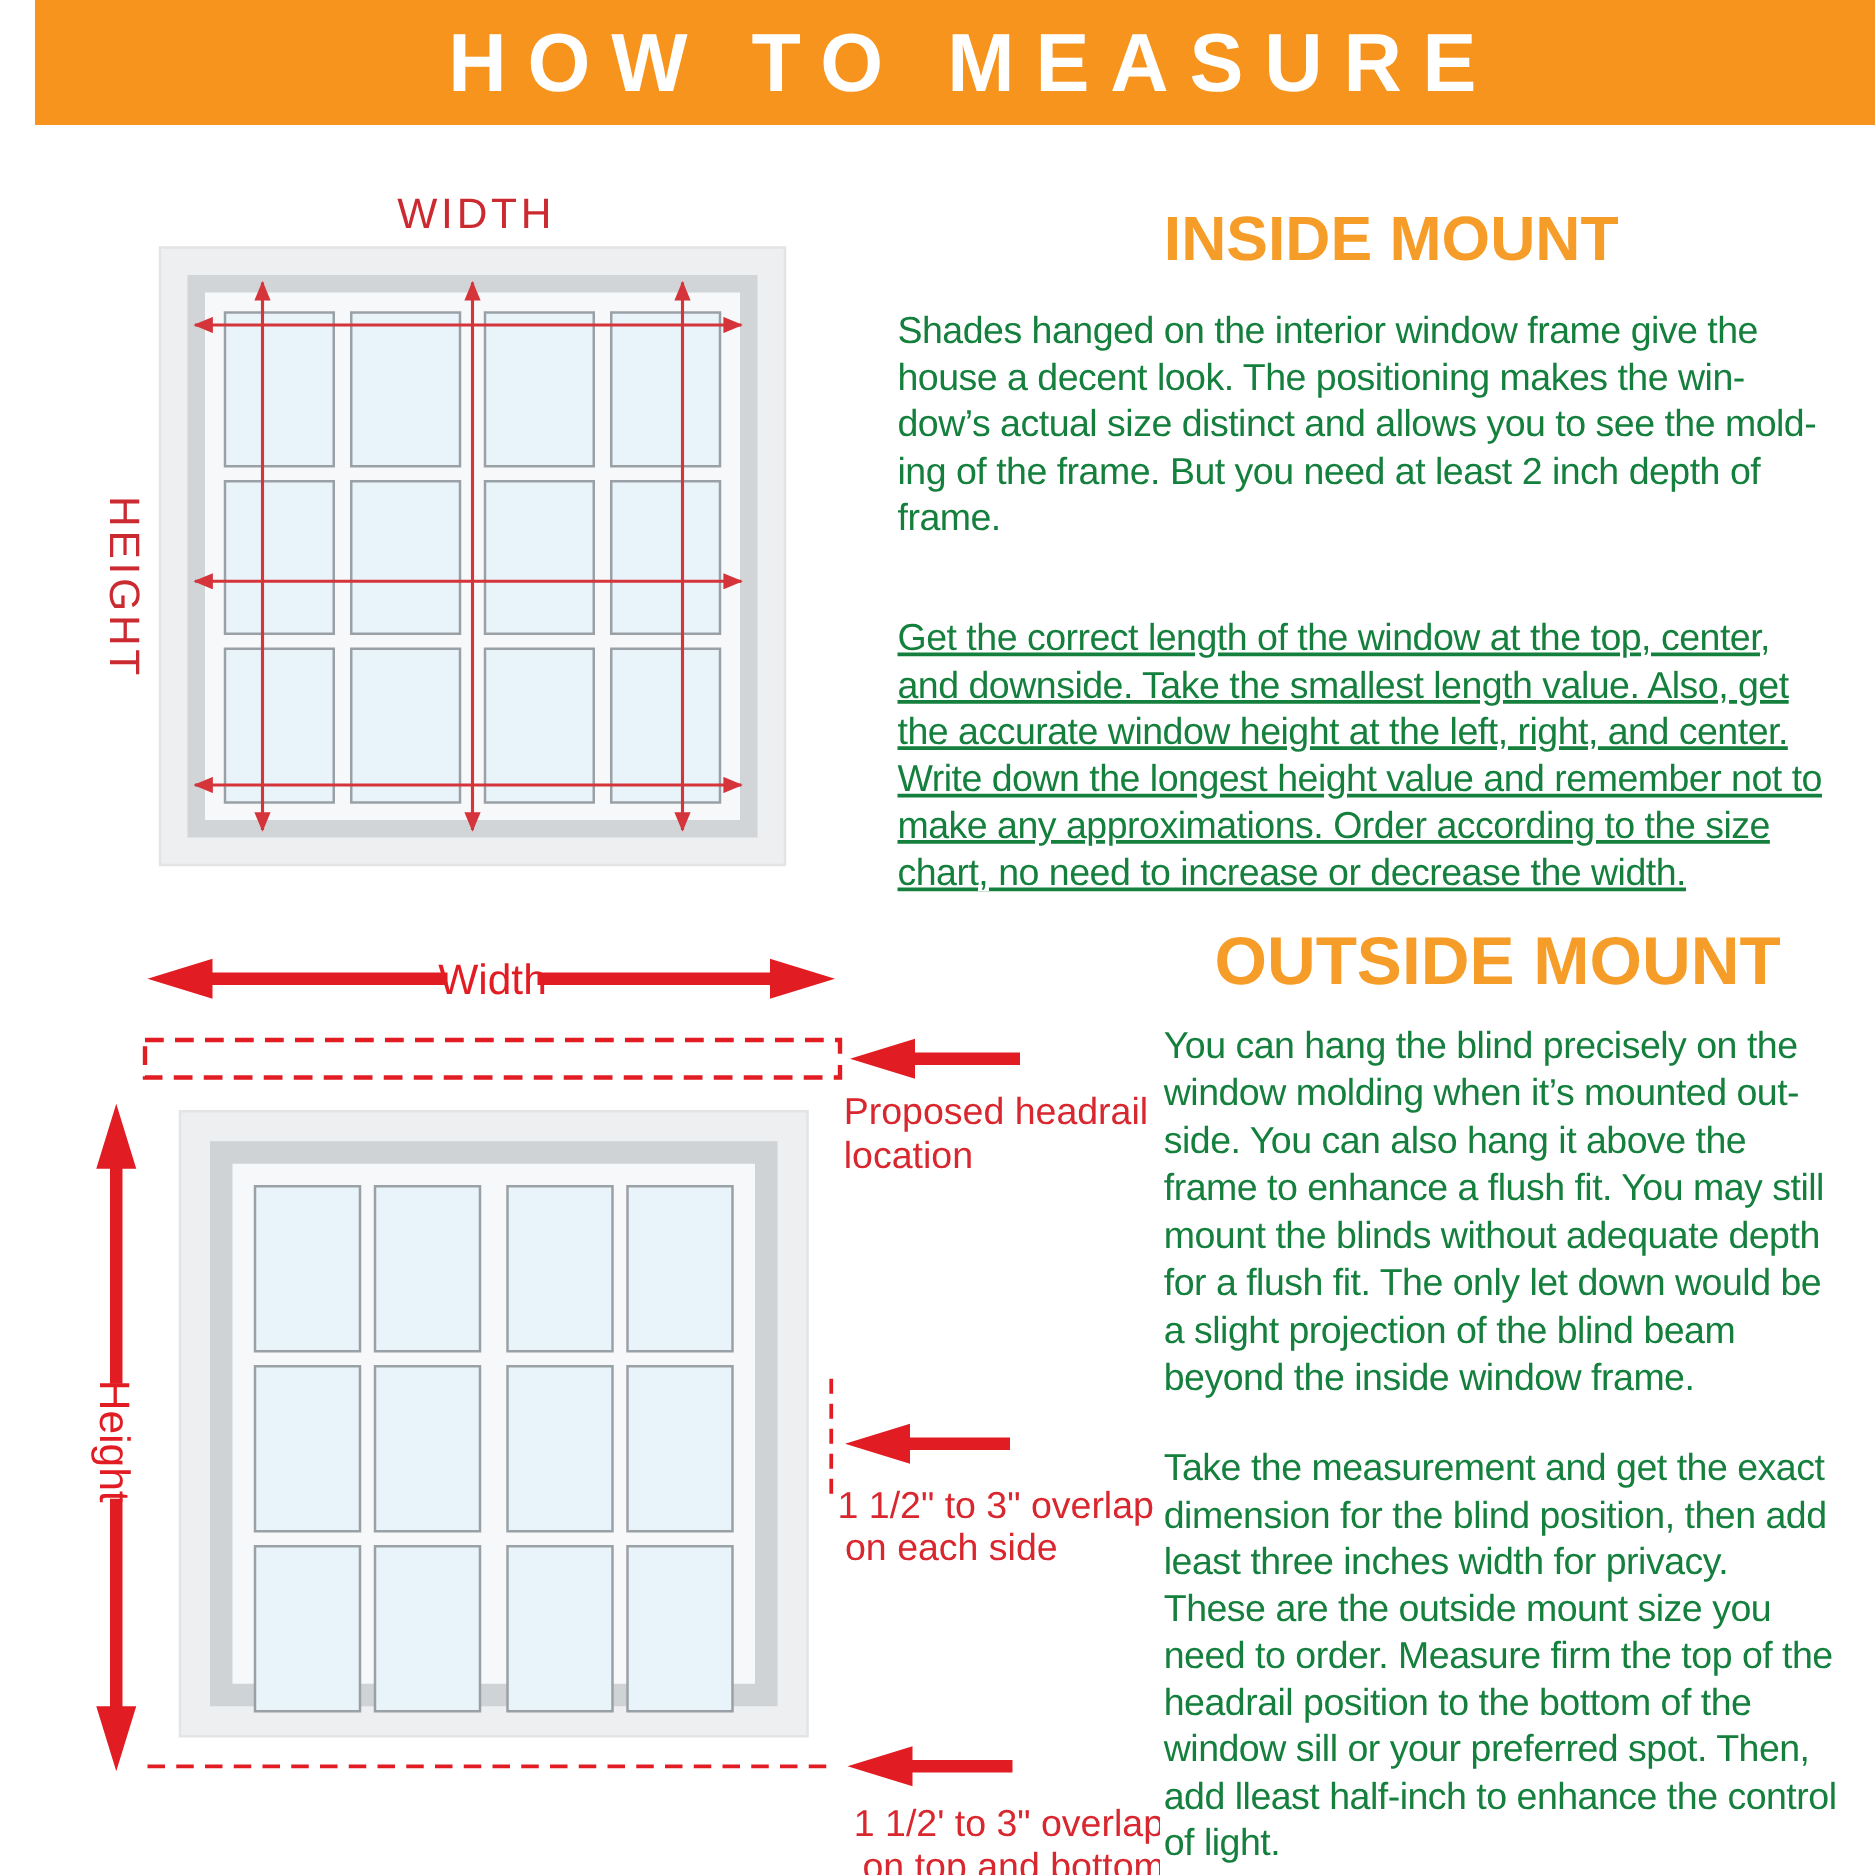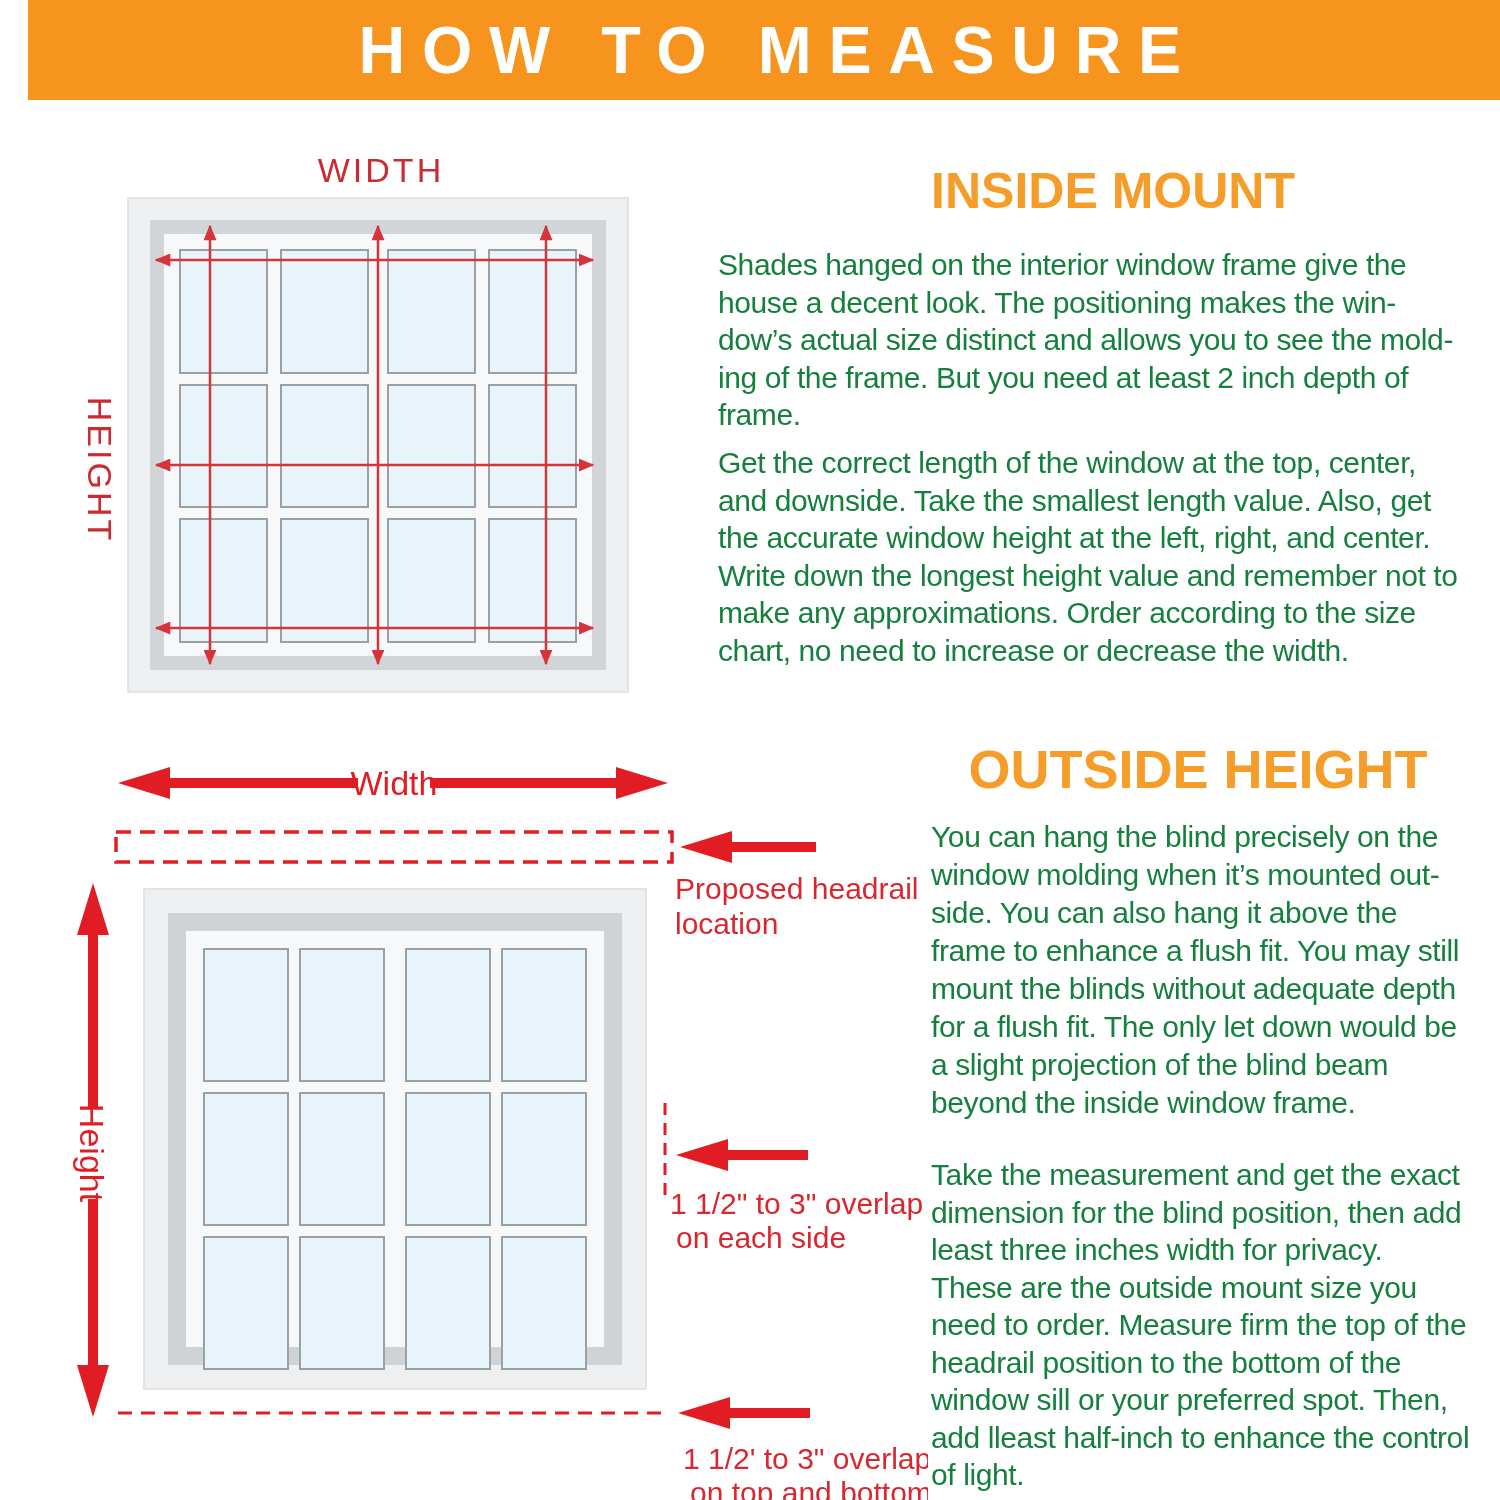--- a/index.html
+++ b/index.html
@@ -13,21 +13,21 @@
   
   .svg-top{position:absolute;left:30px;top:140px;width:620px;height:570px;}
   .svg-bottom{position:absolute;left:30px;top:735px;width:870px;height:765px;}
   
   .heading{position:absolute;margin:0;font-weight:700;color:#F59D28;text-align:center;white-space:nowrap;}
   .h-inside{left:690px;top:162px;width:790px;font-size:50px;}
   .h-outside{left:880px;top:738px;width:580px;font-size:54px;}
   .para{position:absolute;margin:0;color:#15803d;font-size:30px;line-height:37.5px;
         letter-spacing:-0.4px;white-space:pre;}
   .p-in1{left:690px;top:246px;}
-  .p-in2{left:690px;top:444px;}
+  .p-in2{left:690px;top:492px;text-decoration:underline;}
   .p-out1{left:903px;top:818px;line-height:38px;}
   .p-out2{left:903px;top:1156px;}
   
   .lblT{fill:#CC2A31;font-size:34px;letter-spacing:3px;font-family:"Liberation Sans",sans-serif;}
   .lblB{fill:#D8272E;font-size:30px;font-family:"Liberation Sans",sans-serif;}
   .lblBig{fill:#E21C23;font-size:34px;font-family:"Liberation Sans",sans-serif;}
 </style>
 </head>
 <body>
 
@@ -135,21 +135,21 @@
     <polygon points="618,420 670,404 670,415 750,415 750,425 670,425 670,436" fill="#E21C23"></polygon>
     <text class="lblB" x="612" y="479">1 1/2" to 3" overlap</text>
     <text class="lblB" x="618" y="513">on each side</text>
 
     <line x1="60" y1="678" x2="610" y2="678" stroke="#E21C23" stroke-width="3" stroke-dasharray="14 9"></line>
     <polygon points="620,678 672,662 672,673 752,673 752,683 672,683 672,694" fill="#E21C23"></polygon>
     <text class="lblB" x="625" y="734">1 1/2' to 3" overlap</text>
     <text class="lblB" x="632" y="768">on top and bottom</text>
   </svg>
 
-  <h2 class="heading h-outside">OUTSIDE HEIGHT</h2>
+  <h2 class="heading h-outside">OUTSIDE MOUNT</h2>
   <p class="para p-out2">Take the measurement and get the exact
 dimension for the blind position, then add
 least three inches width for privacy.
 These are the outside mount size you
 need to order. Measure firm the top of the
 headrail position to the bottom of the
 window sill or your preferred spot. Then,
 add lleast half-inch to enhance the control
 of light.</p>
   <p class="para p-out1">You can hang the blind precisely on the

